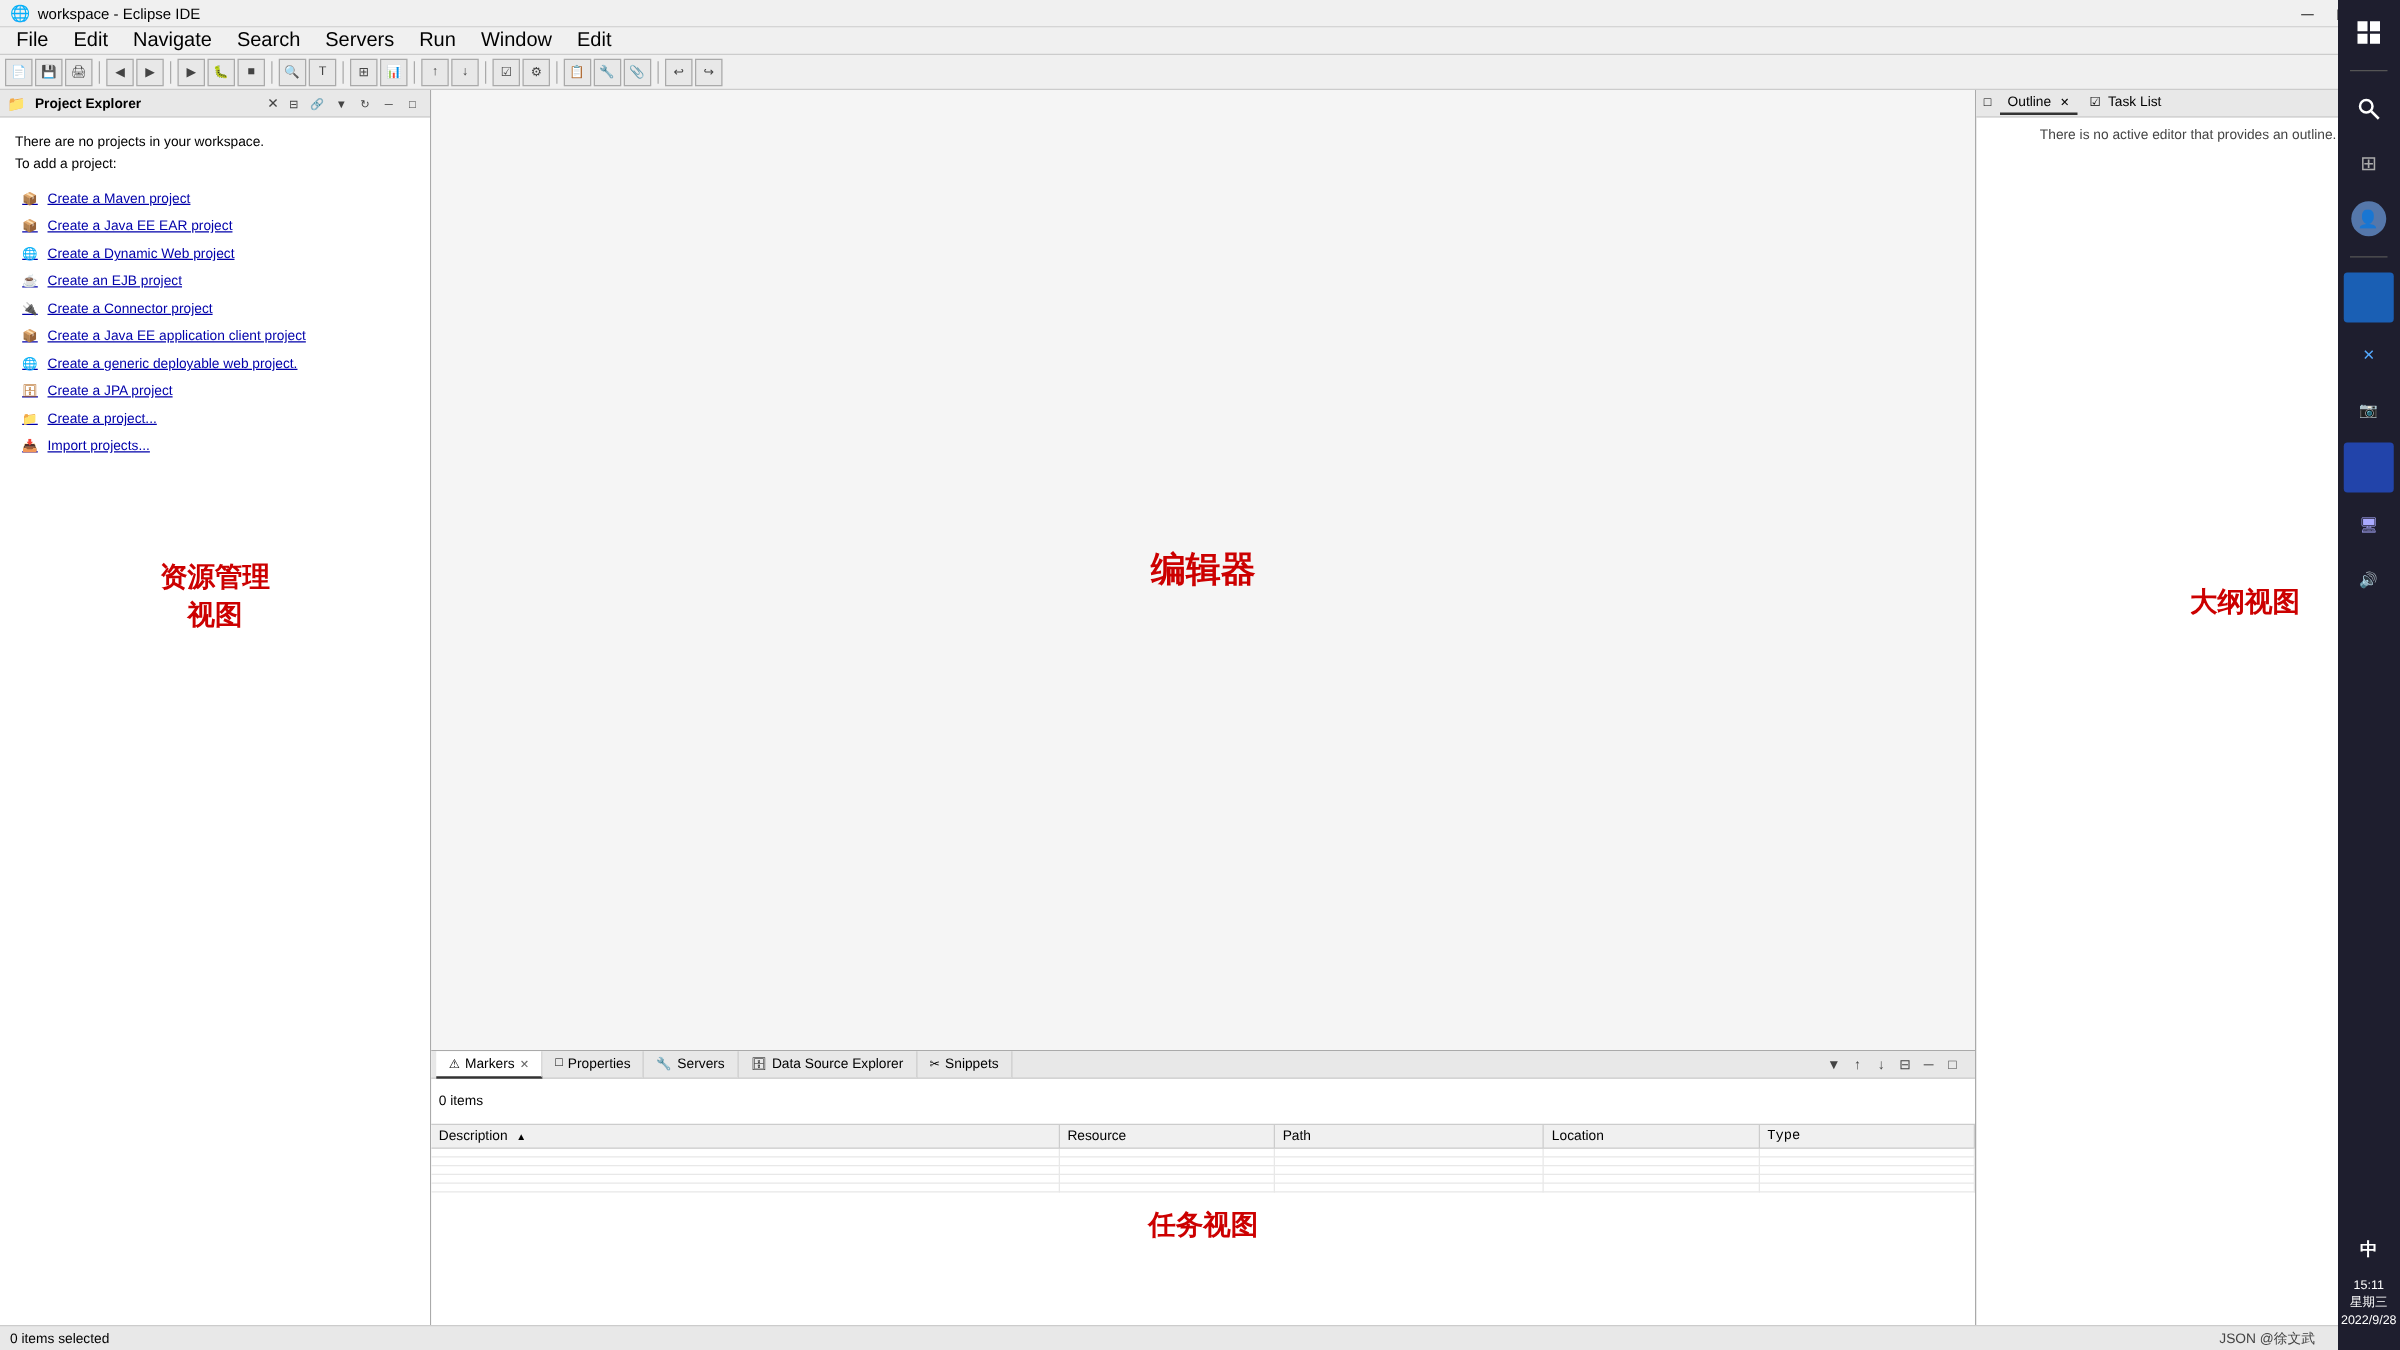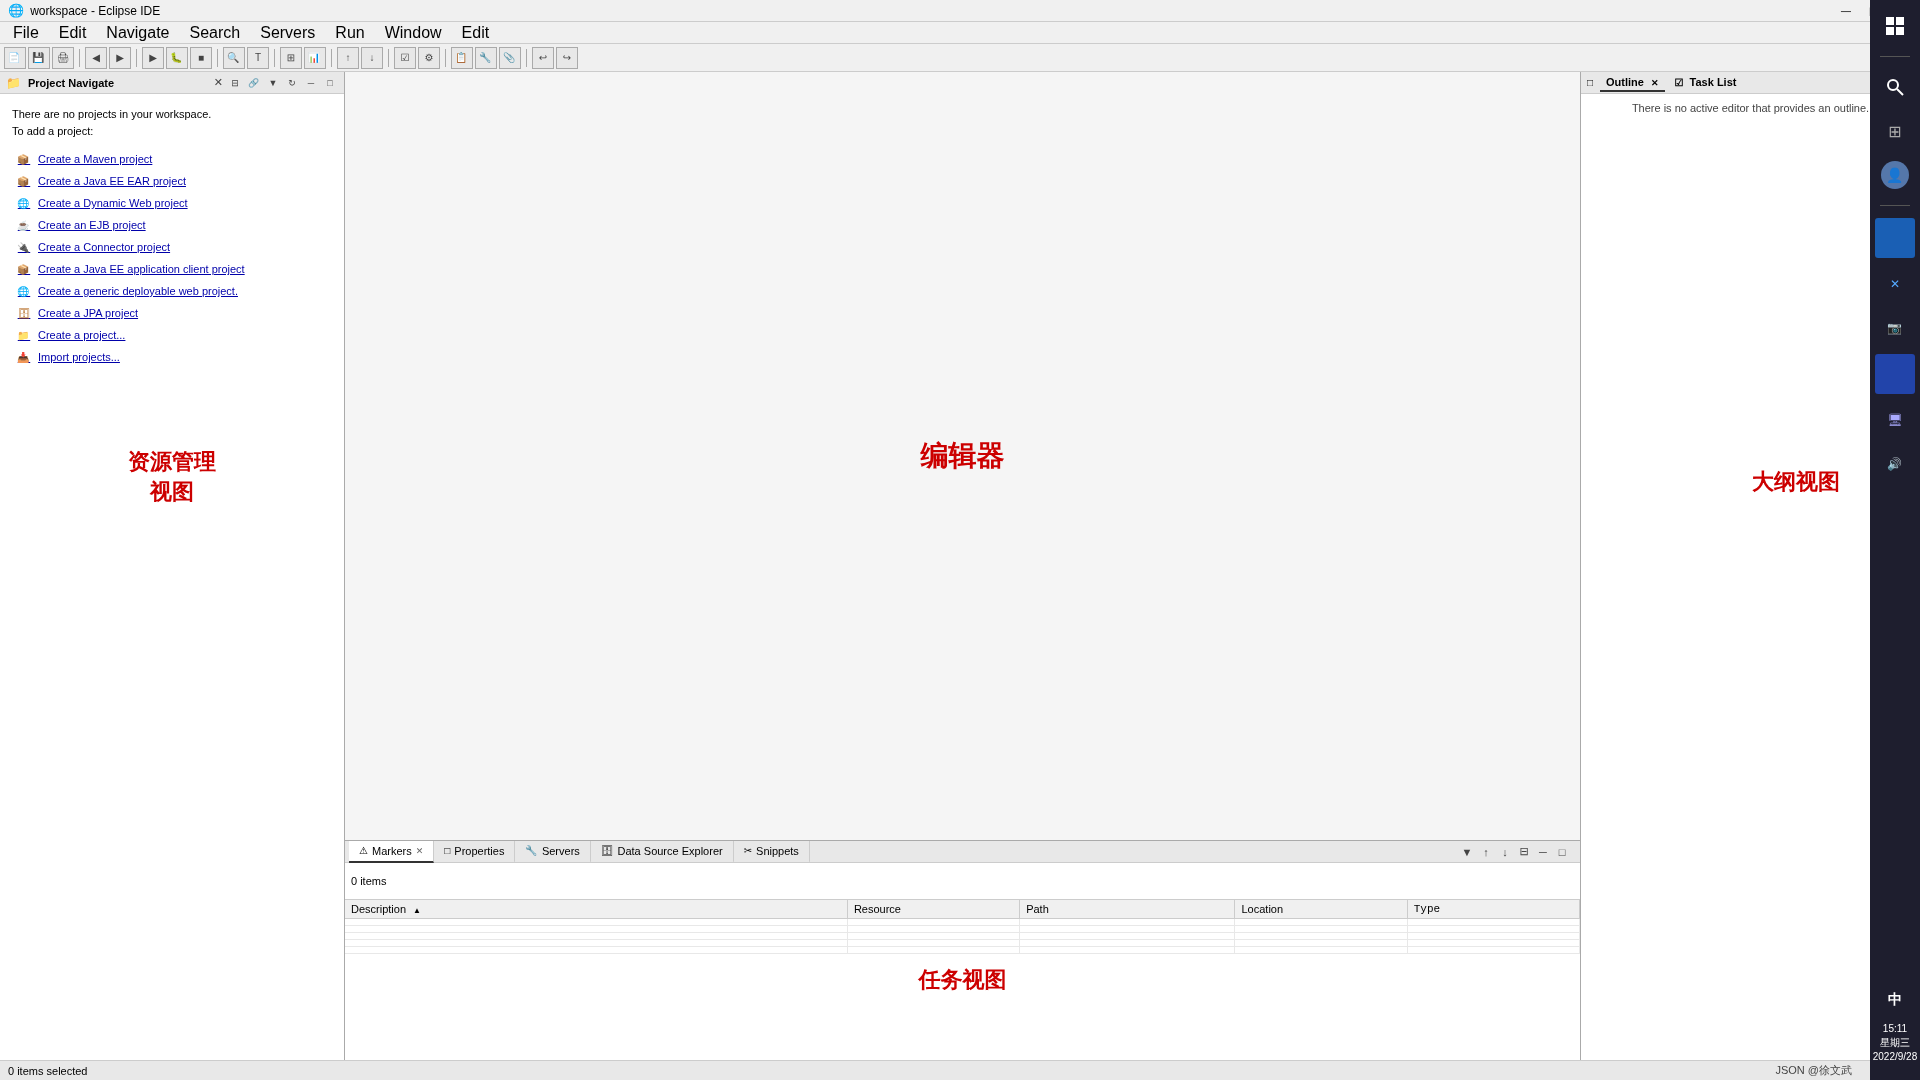--- a/index.html
+++ b/index.html
@@ -194,21 +194,21 @@
       height: 22px;
       background: #e8e8e8;
       border-bottom: 1px solid #ccc;
       display: flex;
       align-items: center;
       padding: 0 6px;
       gap: 4px;
     }
     .outline-tab {
       font-size: 11px;
-      font-weight: bold;
+      font-weight: normal;
       color: #000;
       padding: 2px 6px;
       cursor: pointer;
       border-bottom: 2px solid transparent;
     }
     .outline-tab.active {
       border-bottom: 2px solid #333;
     }
     .outline-body {
       flex: 1;
@@ -420,21 +420,21 @@
   <div class="toolbar-separator"></div>
   <button class="toolbar-btn">↩</button>
   <button class="toolbar-btn">↪</button>
 </div>
 
 <div id="main-area" style="position:relative;">
 
   <div id="project-explorer">
     <div class="panel-header">
       <span style="font-size:12px;margin-right:3px;">📁</span>
-      <span class="panel-title">Project Navigate</span>
+      <span class="panel-title">Project Explorer</span>
       <span class="panel-close">✕</span>
       <div class="panel-icons">
         <span class="panel-icon-btn" title="Collapse All">⊟</span>
         <span class="panel-icon-btn" title="Link with Editor">🔗</span>
         <span class="panel-icon-btn" title="Filters">▼</span>
         <span class="panel-icon-btn" title="Sync">↻</span>
         <span class="panel-icon-btn">─</span>
         <span class="panel-icon-btn">□</span>
       </div>
     </div>

